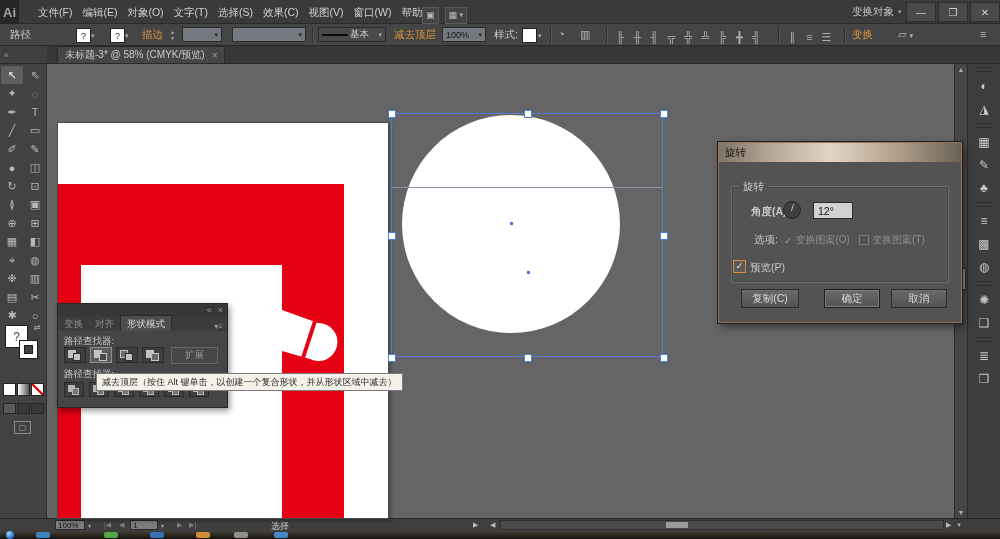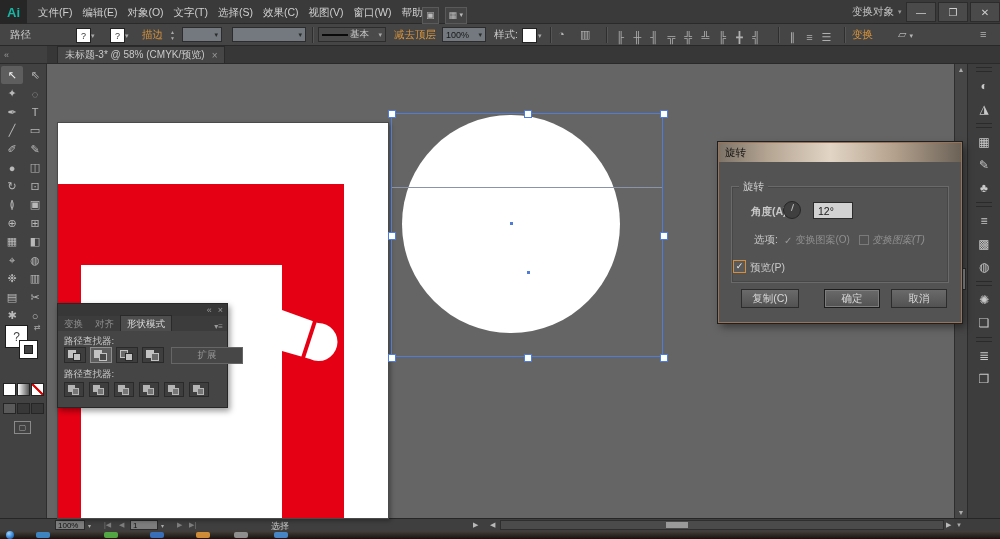--- a/index.html
+++ b/index.html
@@ -4,21 +4,21 @@
 <style>
   html,body{margin:0;padding:0;background:#222;}
   #screen{position:relative;width:1000px;height:539px;overflow:hidden;background:#3c3c3c;
     font-family:"Liberation Sans","DejaVu Sans",sans-serif;color:#cfcfcf;
     -webkit-font-smoothing:antialiased;}
   .abs{position:absolute;}
   .nosel{user-select:none;}
 
   
   #menubar{left:0;top:0;width:1000px;height:24px;background:#3a3a3a;border-bottom:1px solid #2a2a2a;box-sizing:border-box;}
-  #ai-logo{left:0;top:0;width:27px;height:24px;background:#262626;color:#14b8a6;font-weight:bold;
+  #ai-logo{left:0;top:0;width:19px;height:24px;background:#262626;color:#a3a3a3;font-weight:bold;
     font-size:13px;display:flex;align-items:center;justify-content:center;}
   #menus{left:33px;top:0;height:24px;display:flex;align-items:center;}
   .menu-item{font-size:10.5px;color:#cfcfcf;padding:0 5px;line-height:24px;cursor:default;}
   .mbicon{background:#444;border:1px solid #5a5a5a;color:#bbb;font-size:9px;height:15px;
     display:inline-flex;align-items:center;justify-content:center;padding:0 3px;margin-right:6px;}
   #mb-icons{left:422px;top:4px;}
   #workspace{left:852px;top:0;height:24px;display:flex;align-items:center;font-size:10.5px;color:#c3c3c3;gap:4px;}
   #winbtns{right:0;top:2px;display:flex;}
   .winbtn{width:28px;height:18px;display:flex;align-items:center;justify-content:center;
     font-size:10px;color:#cfcfcf;background:#4a4a4a;border:1px solid #2c2c2c;margin-left:2px;}
@@ -96,21 +96,21 @@
   #pf-menu{margin-left:auto;color:#9a9a9a;font-size:8px;padding-right:4px;}
   .pf-label{position:absolute;left:6px;font-size:9.5px;color:#c8c8c8;}
   .pf-btn{position:absolute;width:22px;height:16px;background:#3e3e3e;border:1px solid #2a2a2a;box-sizing:border-box;}
   .pf-btn.active{background:#5d5d5d;border-color:#8f8f8f;}
   .pf-btn .sq{position:absolute;width:8px;height:8px;box-sizing:border-box;}
   .pf-btn .back{left:3px;top:2px;background:#c3c3c3;}
   .pf-btn .front{left:8px;top:5px;background:#c3c3c3;border:1px solid #2a2a2a;}
   .pf-btn.v-minus-front .front{background:#4a4a4a;border-color:#c3c3c3;}
   .pf-btn.v-intersect .back{background:#6a6a6a;border:1px solid #c3c3c3;}
   .pf-btn.v-exclude .front{background:#6a6a6a;border-color:#c3c3c3;}
-  #pf-expand{position:absolute;left:113px;top:43px;width:72px;height:17px;background:#474747;
+  #pf-expand{position:absolute;left:113px;top:43px;width:47px;height:17px;background:#474747;
     border:1px solid #666;color:#9a9a9a;font-size:9.5px;display:flex;align-items:center;justify-content:center;box-sizing:border-box;}
   .pfr-btn{position:absolute;width:20px;height:15px;background:#3e3e3e;border:1px solid #2a2a2a;box-sizing:border-box;}
   .pfr-btn .sq{position:absolute;width:7px;height:7px;background:#b5b5b5;}
   .pfr-btn .sq.b{left:3px;top:2px;}
   .pfr-btn .sq.f{left:7px;top:5px;background:#757575;border:1px solid #b5b5b5;box-sizing:border-box;}
 
   
   #tooltip{left:49px;top:309px;height:16px;background:#f3f1e8;border:1px solid #7a7a7a;color:#2a2a2a;
     font-size:9px;display:flex;align-items:center;padding:0 5px;white-space:nowrap;z-index:12;}
 
@@ -124,21 +124,21 @@
   #dlg-group-label{left:20px;top:37px;background:#535353;padding:0 4px;font-size:10.5px;color:#cfcfcf;}
   .dlg-text{font-size:10.5px;color:#c8c8c8;}
   .dlg-dis{font-size:10px;color:#8f8f8f;}
   #angle-label{left:32px;top:62px;font-weight:bold;}
   #dial{left:64px;top:58px;width:18px;height:18px;border-radius:50%;background:#3f3f3f;border:1px solid #262626;box-sizing:border-box;}
   #dial-needle{left:8px;top:2px;width:1px;height:7px;background:#bbb;transform:rotate(18deg);}
   #angle-input{left:94px;top:59px;width:40px;height:17px;background:#d2d2d2;border:1px solid #2b2b2b;
     color:#1a1a1a;font-size:10.5px;display:flex;align-items:center;padding-left:4px;box-sizing:border-box;}
   #opts-label{left:35px;top:90px;}
   #opt-objects{left:65px;top:90px;display:flex;gap:3px;align-items:center;}
-  #opt-patterns{left:140px;top:90px;display:flex;gap:3px;align-items:center;font-style:italic;}
+  #opt-patterns{left:140px;top:90px;display:flex;gap:3px;align-items:center;}
   .dis-box{width:8px;height:8px;border:1px solid #7a7a7a;display:inline-block;}
   #preview-check{left:14px;top:117px;width:11px;height:11px;background:#5a5a5a;border:1px solid #d78e3a;
     color:#eee;font-size:9px;line-height:10px;text-align:center;box-sizing:content-box;}
   #preview-label{left:31px;top:118px;}
   .dlg-btn{position:absolute;top:146px;height:19px;background:linear-gradient(#6a6a6a,#525252);
     border:1px solid #2c2c2c;color:#d8d8d8;font-size:10.5px;display:flex;align-items:center;
     justify-content:center;box-sizing:border-box;}
 
   
   #vscroll{left:954px;top:64px;width:13px;height:454px;background:#464646;border-left:1px solid #2e2e2e;box-sizing:border-box;}
@@ -373,20 +373,21 @@
             <div class="sq b"></div>
             <div class="sq f"></div>
           </div>
           <div class="pfr-btn" style="left: 131px; top: 78px;">
             <div class="sq b"></div>
             <div class="sq f"></div>
           </div>
         </div>
     </div>
 
+    <div id="tooltip" class="abs">减去顶层（按住 Alt 键单击，以创建一个复合形状，并从形状区域中减去）</div>
 
     <div id="dlg" class="abs">
       <div id="dlg-title" class="abs">旋转</div>
       <div id="dlg-group" class="abs"></div>
       <span id="dlg-group-label" class="abs dlg-text">旋转</span>
       <span id="angle-label" class="abs dlg-text">角度(A):</span>
       <div id="dial" class="abs">
           <div id="dial-needle" class="abs"></div>
         </div>
       <div id="angle-input" class="abs">12°</div>

